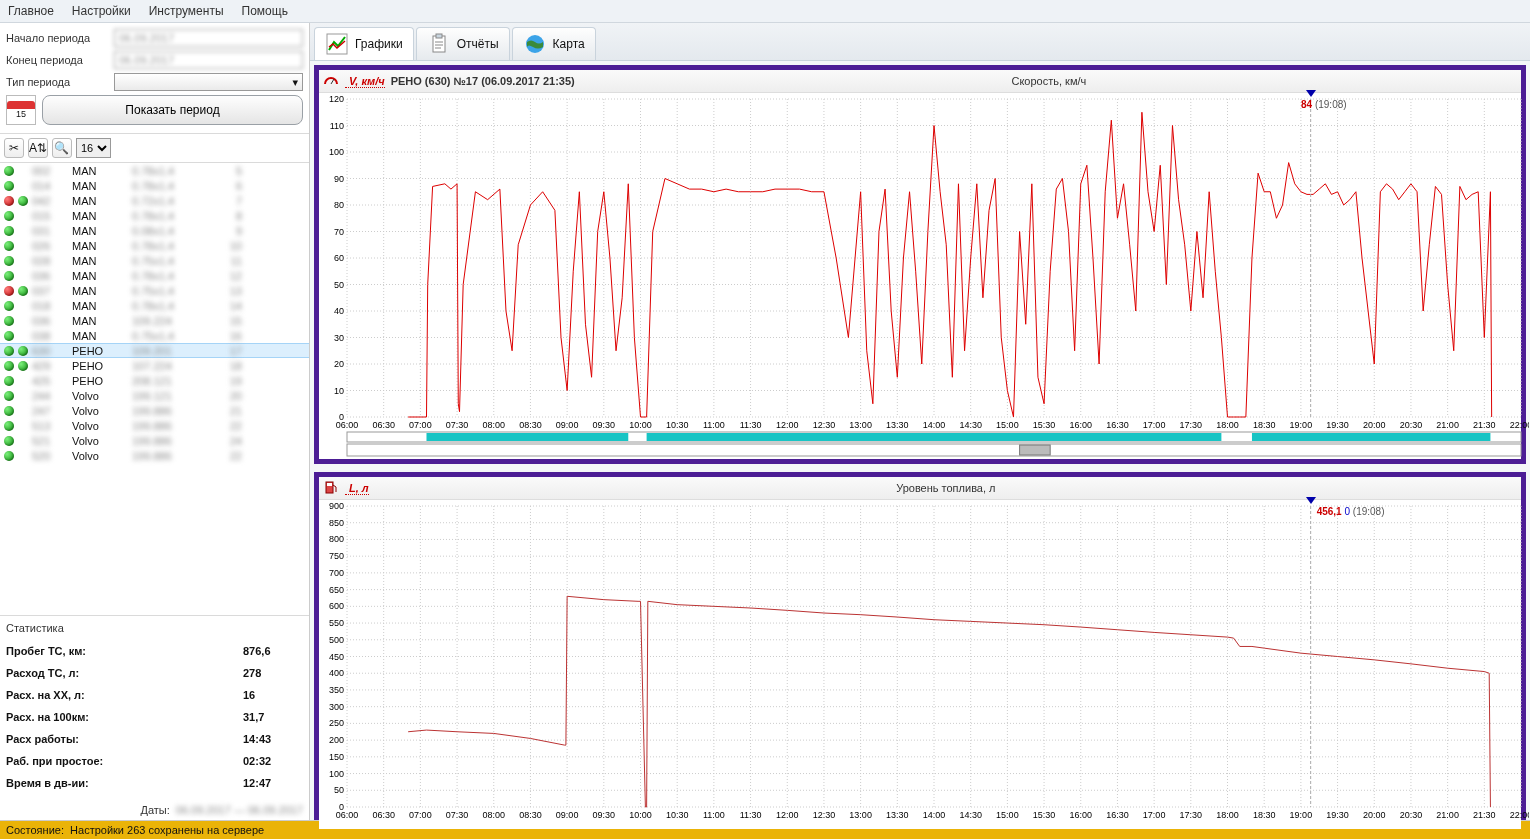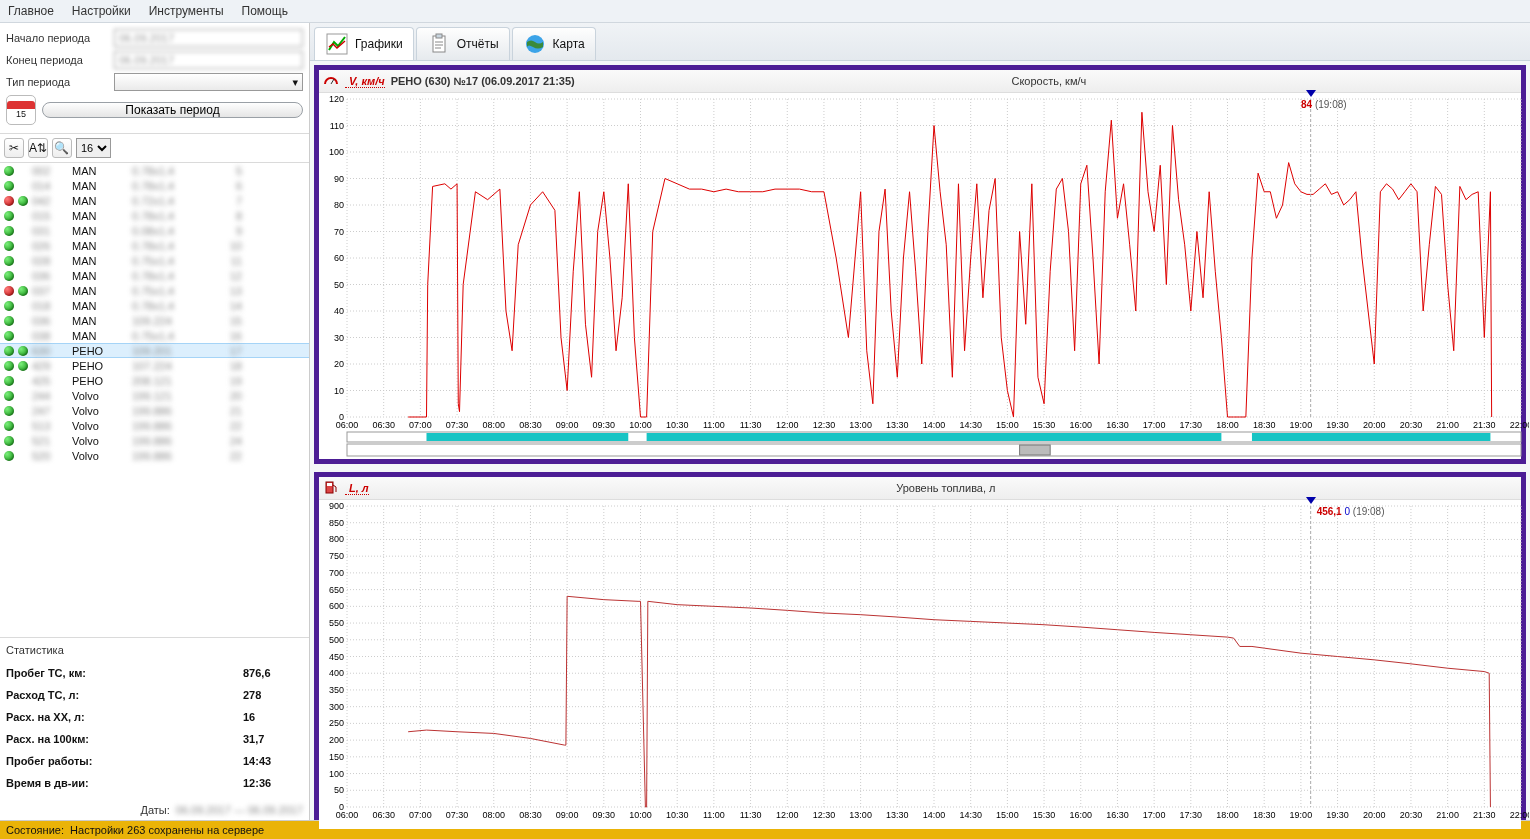--- a/index.html
+++ b/index.html
@@ -7,23 +7,23 @@
 .menubar { display: flex; gap: 18px; padding: 4px 8px; background: #eef2f6; border-bottom: 1px solid #d0d7de; font-size: 12px; color: #333; }
 .menubar span { cursor: default; }
 .content { display: flex; flex: 1; min-height: 0; }
 .side { width: 310px; border-right: 1px solid #ccc; display: flex; flex-direction: column; background: #fff; }
 .period-panel { padding: 6px 6px 4px 6px; border-bottom: 1px solid #dadada; }
 .period-row { display: flex; align-items: center; margin-bottom: 4px; }
 .period-row label { width: 108px; color: #333; }
 .period-row .field { flex: 1; height: 18px; border: 1px solid #999; background: #fff; display: flex; align-items: center; padding: 0 4px; color: #999; filter: blur(2px); }
 .period-row .combo { flex: 1; height: 18px; border: 1px solid #999; background: linear-gradient(#fff,#eaeaea); display: flex; justify-content: flex-end; align-items: center; padding-right: 4px; }
 .cal-date { display: flex; gap: 6px; align-items: center; }
-.cal-icon { width: 30px; height: 30px; border: 1px solid #bbb; border-radius: 5px; background: #fff; display: flex; flex-direction: column; align-items: center; justify-content: center; font-size: 9px; }
+.cal-icon { width: 30px; height: 30px; border: 1px solid #bbb; border-radius: 0; background: #fff; display: flex; flex-direction: column; align-items: center; justify-content: center; font-size: 9px; }
 .cal-icon .top { width: 100%; height: 8px; background: #d33; border-radius: 3px 3px 0 0; }
-.show-btn { flex: 1; height: 16px; border: 1px solid #9aa0a6; border-radius: 8px; background: linear-gradient(#fefefe,#e5e5e5); cursor: pointer; font-size: 12px; }
+.show-btn { flex: 1; height: 30px; border: 1px solid #9aa0a6; border-radius: 8px; background: linear-gradient(#fefefe,#e5e5e5); cursor: pointer; font-size: 12px; }
 .toolbar { display: flex; align-items: center; gap: 4px; padding: 4px 4px; border-bottom: 1px solid #dadada; }
 .tb-btn { width: 20px; height: 20px; border: 1px solid #bbb; border-radius: 3px; display: flex; align-items: center; justify-content: center; font-size: 12px; background: linear-gradient(#fff,#eee); cursor: pointer; }
 .tb-sel { height: 20px; border: 1px solid #999; font-size: 11px; }
 .list { flex: 1; overflow-y: auto; font-size: 11px; }
 .row { display: flex; align-items: center; height: 15px; padding: 0 4px; }
 .row.sel { background: #dceffd; border-top: 1px solid #a5d4f7; border-bottom: 1px solid #a5d4f7; }
 .dot { width: 10px; height: 10px; border-radius: 50%; margin-right: 4px; box-shadow: inset -1px -1px 2px rgba(0,0,0,.3); }
 .g { background: radial-gradient(circle at 30% 30%,#7cf07c,#0a8a0a); }
 .r { background: radial-gradient(circle at 30% 30%,#ff7c7c,#b80000); }
 .blur { filter: blur(2.5px); color: #888; }
@@ -271,26 +271,30 @@
           </div>
           <div class="stat-row">
             <b>Расх. на XX, л:</b>
             <b class="v">16</b>
           </div>
           <div class="stat-row">
             <b>Расх. на 100км:</b>
             <b class="v">31,7</b>
           </div>
           <div class="stat-row">
-            <b>Пробег работы:</b>
+            <b>Расх работы:</b>
             <b class="v">14:43</b>
           </div>
           <div class="stat-row">
+            <b>Раб. при простое:</b>
+            <b class="v">02:32</b>
+          </div>
+          <div class="stat-row">
             <b>Время в дв-ии:</b>
-            <b class="v">12:36</b>
+            <b class="v">12:47</b>
           </div>
         </div>
     </div>
 
     <div class="dates-line">
       <span>Даты:</span>
       <span class="blur">06.09.2017 — 06.09.2017</span>
     </div>
   </div>
 

